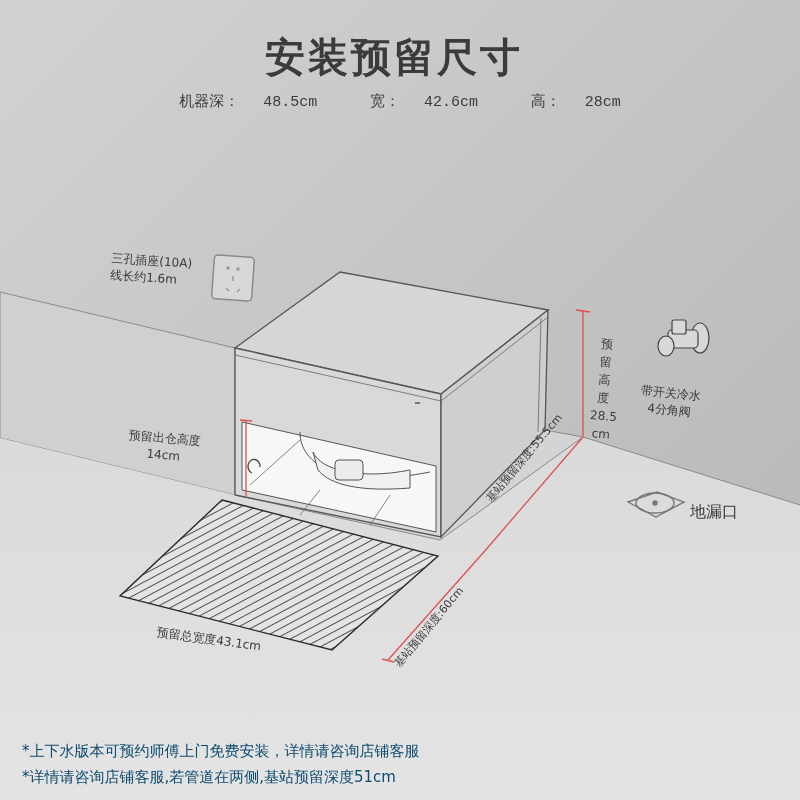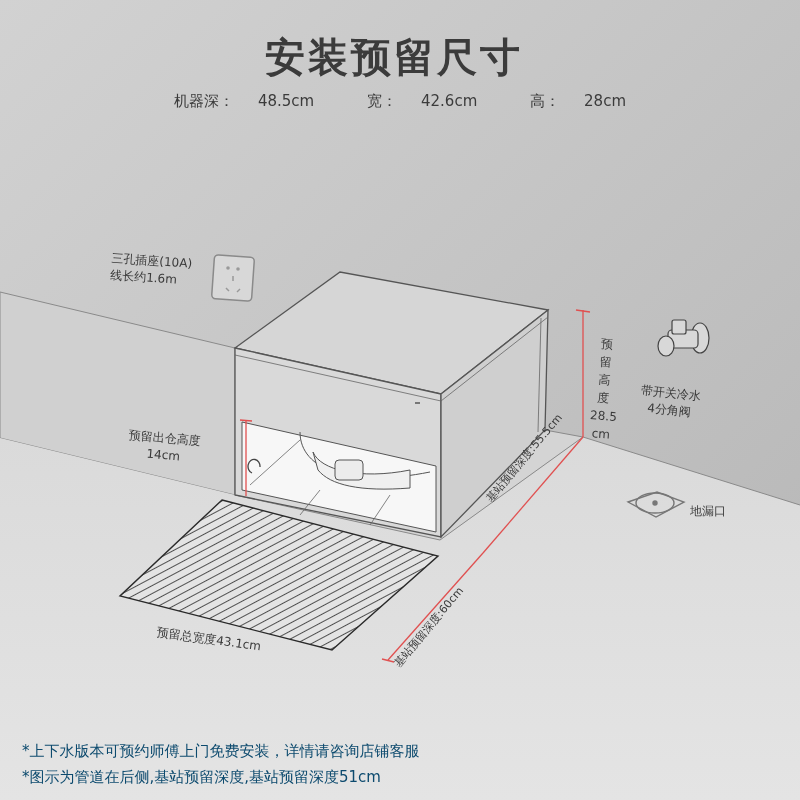--- a/index.html
+++ b/index.html
@@ -11,27 +11,27 @@
   }
   .scene { position: absolute; left: 0; top: 0; width: 800px; height: 800px; }
   .title {
     position: absolute; left: 0; top: 30px; width: 788px; text-align: center;
     font-size: 40px; font-weight: bold; color: #3b3b3b; letter-spacing: 3px;
   }
   .specs {
     position: absolute; left: 0; top: 92px; width: 800px; text-align: center;
     font-size: 15px; color: #3b3b3b;
   }
-  .specs span { margin: 0 12px; }
+  .specs span { margin: 0 12px; font-family: Liberation Mono, monospace; }
   .lbl { position: absolute; font-size: 12px; color: #3a3a3a; line-height: 17px; white-space: nowrap; }
   .socket-label { left: 112px; top: 250px; transform: rotate(4deg); transform-origin: left top; }
   .exit-label { left: 128px; top: 430px; text-align: center; transform: rotate(5deg); }
   .height-label { left: 592px; top: 335px; width: 24px; text-align: center; line-height: 18px; transform: rotate(4deg); }
   .valve-label { left: 640px; top: 385px; text-align: center; transform: rotate(6deg); }
-  .drain-label { left: 690px; top: 503px; font-size: 12px; }
+  .drain-label { left: 690px; top: 503px; font-size: 16px; }
   .depth555-label { left: 482px; top: 495px; transform: rotate(-50deg); transform-origin: left top; font-size: 11px; }
   .depth60-label { left: 390px; top: 660px; transform: rotate(-50deg); transform-origin: left top; font-size: 11px; }
   .width-label { left: 158px; top: 624px; transform: rotate(8deg); transform-origin: left top; }
   .notes {
     position: absolute; left: 22px; top: 738px; font-size: 15px; color: #0c4a6e; line-height: 26px;
   }
 </style>
 </head>
 <body>
 
@@ -140,14 +140,14 @@
   <div>带开关冷水</div>
   <div>4分角阀</div>
 </div>
 <div class="lbl drain-label">地漏口</div>
 <div class="lbl depth555-label">基站预留深度:55.5cm</div>
 <div class="lbl depth60-label">基站预留深度:60cm</div>
 <div class="lbl width-label">预留总宽度43.1cm</div>
 
 <div class="notes">
   <div>*上下水版本可预约师傅上门免费安装，详情请咨询店铺客服</div>
-  <div>*图示为管道在后侧,基站预留深度,基站预留深度51cm</div>
+  <div>*详情请咨询店铺客服,若管道在两侧,基站预留深度51cm</div>
 </div>
 
 </body></html>

